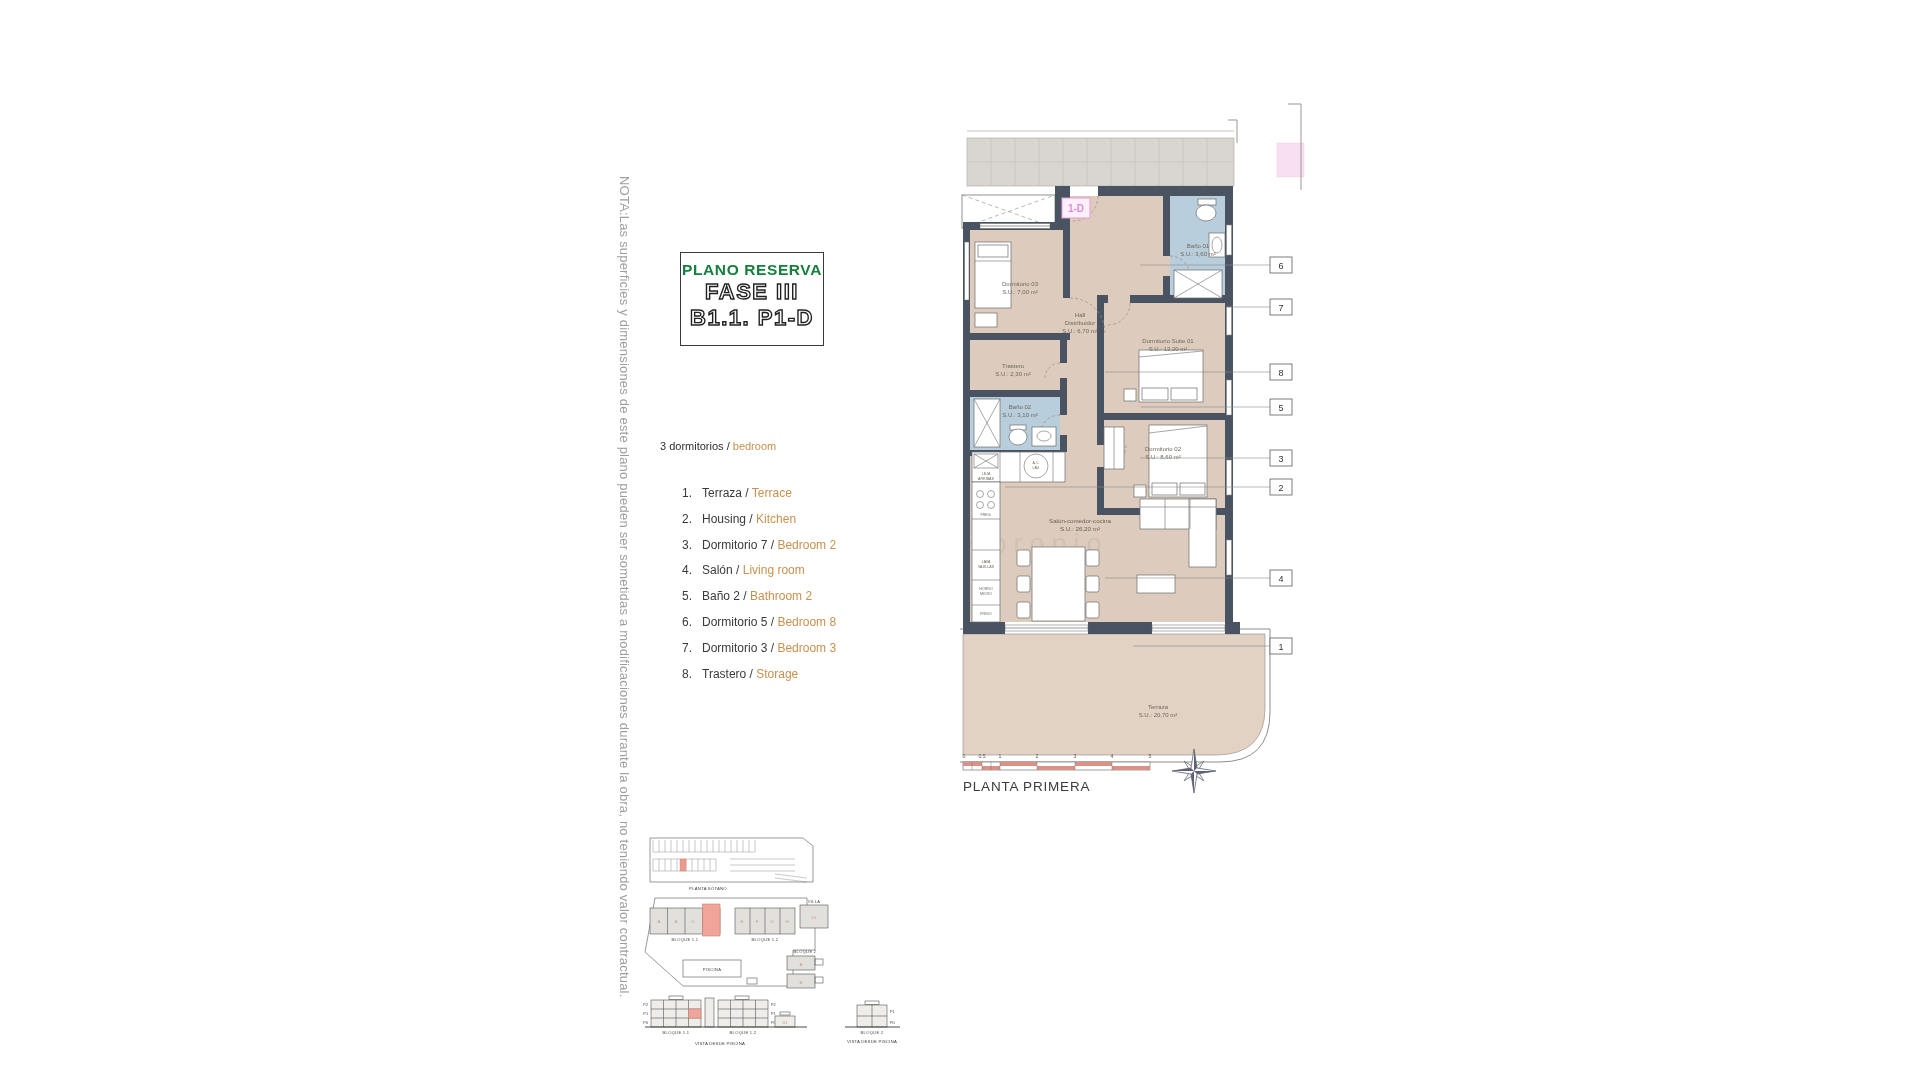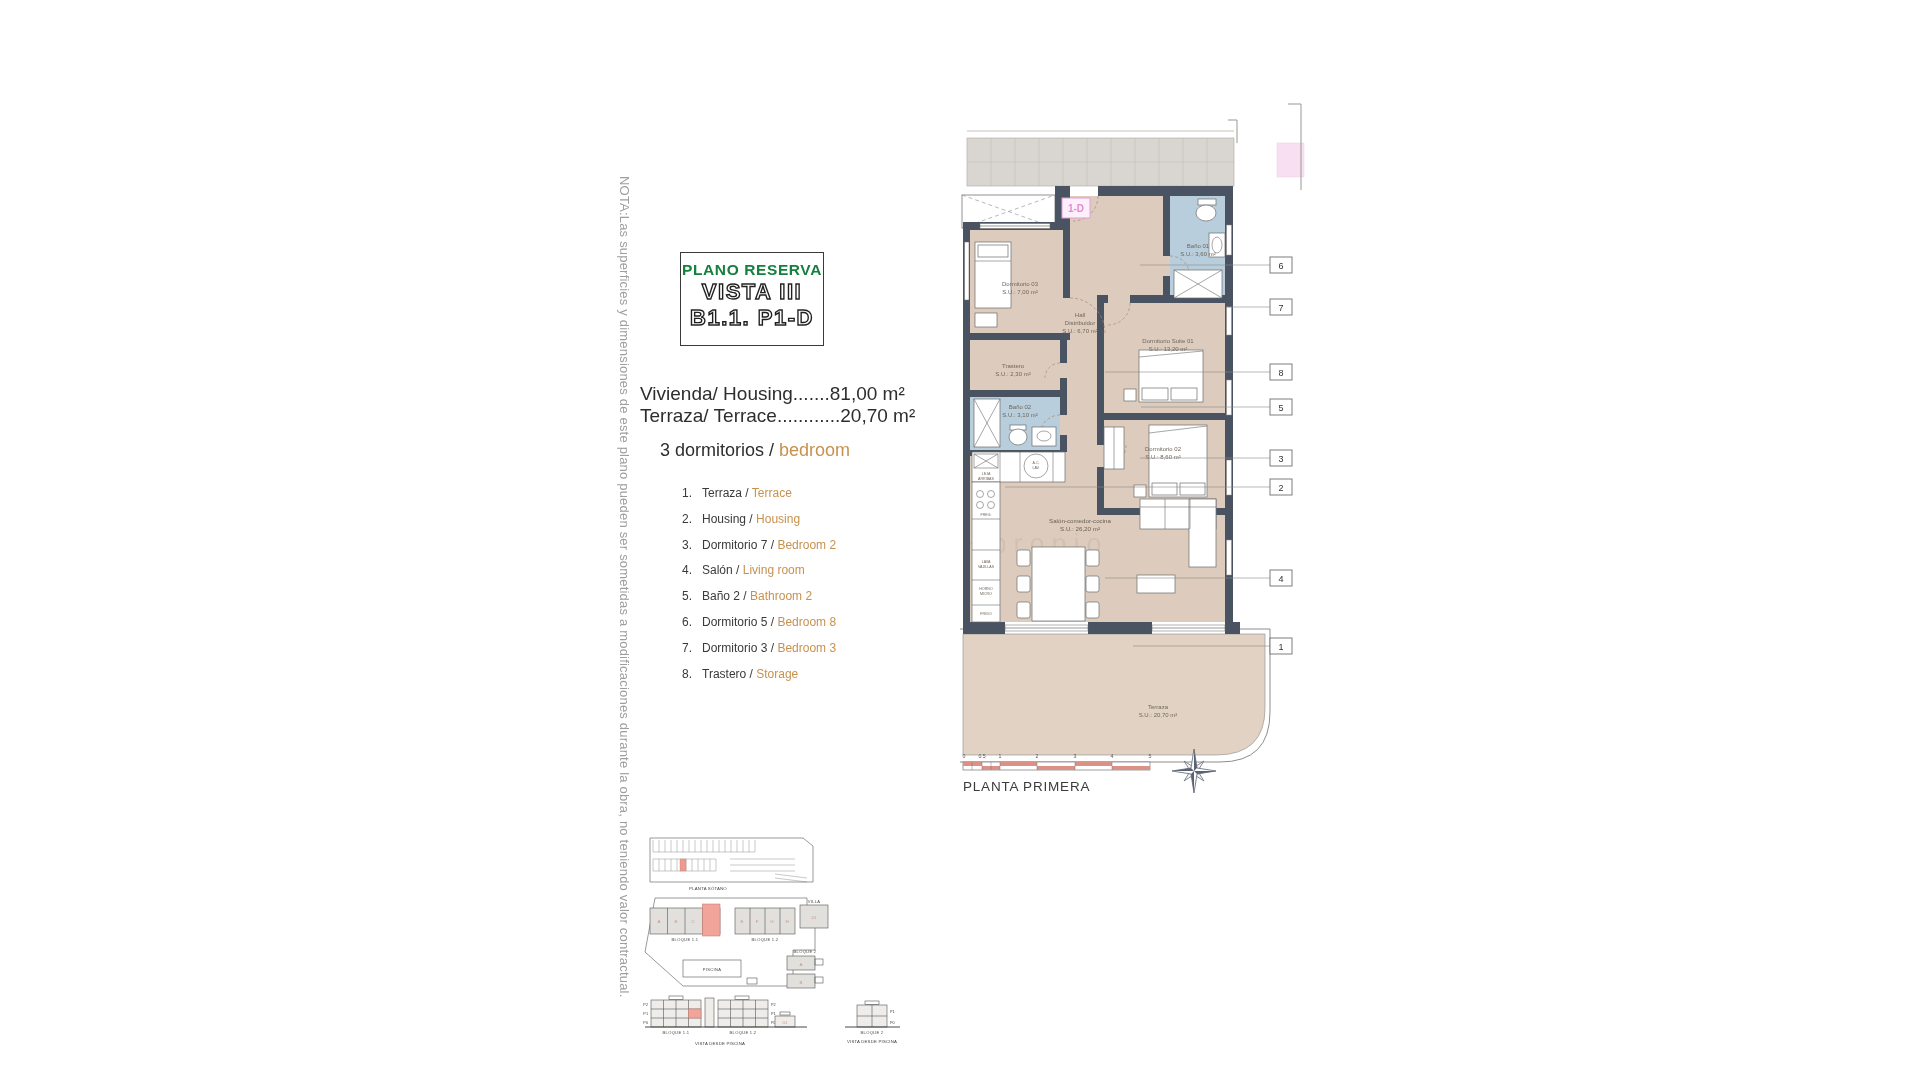--- a/index.html
+++ b/index.html
@@ -13,21 +13,21 @@
 
   
   .title-box{left:680px;top:252px;width:142px;height:84px;border:1.5px solid #3a3a3a;
              text-align:center;padding-top:8px;background:#fff;}
   .title-box .l1{font-size:15.5px;font-weight:600;color:#15803d;letter-spacing:.6px;}
   .outline-text{color:#ffffff;-webkit-text-stroke:1.4px #1f1f1f;font-weight:800;
                 font-size:22px;line-height:26px;letter-spacing:1.5px;}
 
   
   .summary{left:640px;top:383px;font-size:19px;color:#2e2e2e;line-height:22px;}
-  .bedrooms{left:660px;top:440px;font-size:18px;color:#2e2e2e;}
+  .bedrooms{left:660px;top:440px;font-size:11px;color:#2e2e2e;}
   .orange{color:#c8914e;}
 
   
   .legend{left:682px;top:486px;font-size:12px;color:#3a3a3a;}
   .legend .row{margin-bottom:11.8px;}
   .legend .num{display:inline-block;width:20px;}
 
   
   .lbl{font-family:"Liberation Sans",sans-serif;font-size:6px;fill:#6f675c;text-anchor:middle;}
   .lblb{font-family:"Liberation Sans",sans-serif;font-size:6.2px;fill:#665e54;text-anchor:middle;}
@@ -51,36 +51,32 @@
 </style>
 </head>
 <body>
 
 <div class="sheet">
 
   <div class="abs note">NOTA:Las superficies y dimensiones de este plano pueden ser sometidas a modificaciones durante la obra, no teniendo valor contractual.</div>
 
   <div class="abs title-box">
     <div class="l1">PLANO RESERVA</div>
-    <div class="outline-text">VISTA III</div>
+    <div class="outline-text">FASE III</div>
     <div class="outline-text">B1.1. P1-D</div>
   </div>
 
-  <div class="abs summary">
-    <div>Vivienda/ Housing.......81,00 m²</div>
-    <div>Terraza/ Terrace............20,70 m²</div>
-  </div>
   <div class="abs bedrooms">
     <span>3 dormitorios /</span>
     <span class="orange">bedroom</span>
   </div>
 
   <div class="abs legend">
     <div class="row"><span class="num">1.</span><span>Terraza /</span> <span class="orange">Terrace</span></div>
-    <div class="row"><span class="num">2.</span><span>Housing /</span> <span class="orange">Housing</span></div>
+    <div class="row"><span class="num">2.</span><span>Housing /</span> <span class="orange">Kitchen</span></div>
     <div class="row"><span class="num">3.</span><span>Dormitorio 7 /</span> <span class="orange">Bedroom 2</span></div>
     <div class="row"><span class="num">4.</span><span>Salón /</span> <span class="orange">Living room</span></div>
     <div class="row"><span class="num">5.</span><span>Baño 2 /</span> <span class="orange">Bathroom 2</span></div>
     <div class="row"><span class="num">6.</span><span>Dormitorio 5 /</span> <span class="orange">Bedroom 8</span></div>
     <div class="row"><span class="num">7.</span><span>Dormitorio 3 /</span> <span class="orange">Bedroom 3</span></div>
     <div class="row"><span class="num">8.</span><span>Trastero /</span> <span class="orange">Storage</span></div>
   </div>
 
   <svg class="abs" style="left:958px;top:95px;" width="362" height="710" viewBox="0 0 362 710">
 

